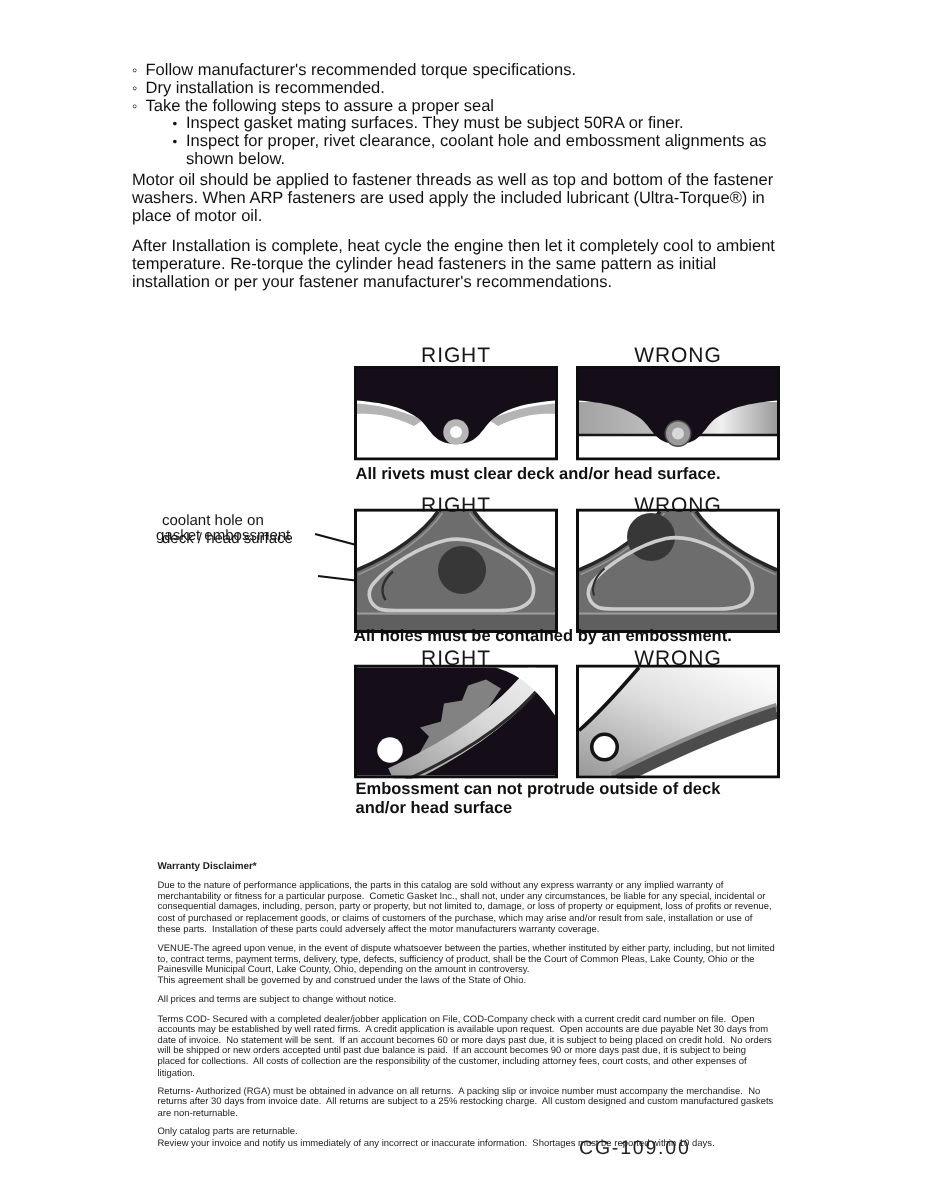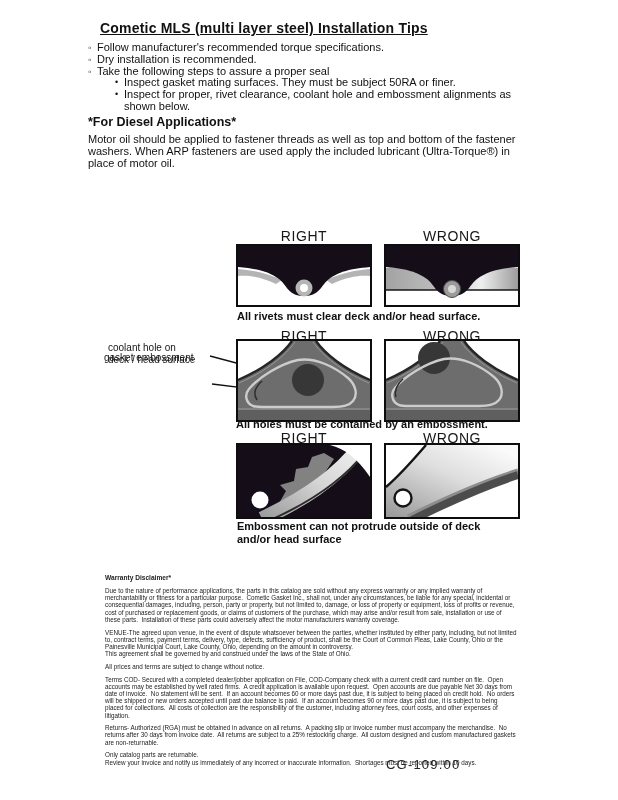--- a/index.html
+++ b/index.html
@@ -50,21 +50,20 @@
   .page-number {
     position:absolute; left:386px; top:757px;
     font-size:13px; letter-spacing:1.2px; color:#222;
   }
 </style>
 </head>
 <body>
 
 <div class="page">
 
-  <div class="title">Cometic MLS (multi layer steel) Installation Tips</div>
 
   <div class="tips">
     <div class="tip-row">
       <span class="tip-marker">◦</span>
       <span>Follow manufacturer's recommended torque specifications.</span>
     </div>
     <div class="tip-row">
       <span class="tip-marker">◦</span>
       <span>Dry installation is recommended.</span>
     </div>
@@ -76,22 +75,22 @@
       <span class="tip-marker">•</span>
       <span>Inspect gasket mating surfaces.  They must be subject 50RA or finer.</span>
     </div>
     <div class="tip-row sub">
       <span class="tip-marker">•</span>
       <span>Inspect for proper, rivet clearance, coolant hole and embossment alignments as shown below.</span>
     </div>
   </div>
 
   <div class="diesel">
-    <h2>*For Diesel Applications*</h2>
     <p>Motor oil should be applied to fastener threads as well as top and bottom of the fastener washers. When ARP fasteners are used apply the included lubricant (Ultra-Torque®) in place of motor oil.</p>
+    <p>After Installation is complete, heat cycle the engine then let it completely cool to ambient temperature. Re-torque the cylinder head fasteners in the same pattern as initial installation or per your fastener manufacturer's recommendations.</p>
   </div>
 
   <div class="diag-label" style="left:236px; top:228px;">RIGHT</div>
   <div class="diag-label" style="left:384px; top:228px;">WRONG</div>
 
   <svg class="diag-box" style="left:236px; top:244px;" width="136" height="63" viewBox="0 0 136 63">
     <rect x="0" y="0" width="136" height="63" fill="#ffffff"></rect>
     <path d="M2,25 C16,26 30,29 46,36 L40,40 C26,33 12,31 2,32 Z" fill="#b4b4b4"></path>
     <path d="M134,25 C120,26 106,29 90,36 L96,40 C110,33 124,31 134,32 Z" fill="#b4b4b4"></path>
     <path d="M2,2 H134 V23 C112,25 103,28 93,35 C85,41 84,52 68,52 C52,52 51,41 43,35 C33,28 24,25 2,23 Z" fill="#150d18"></path>

